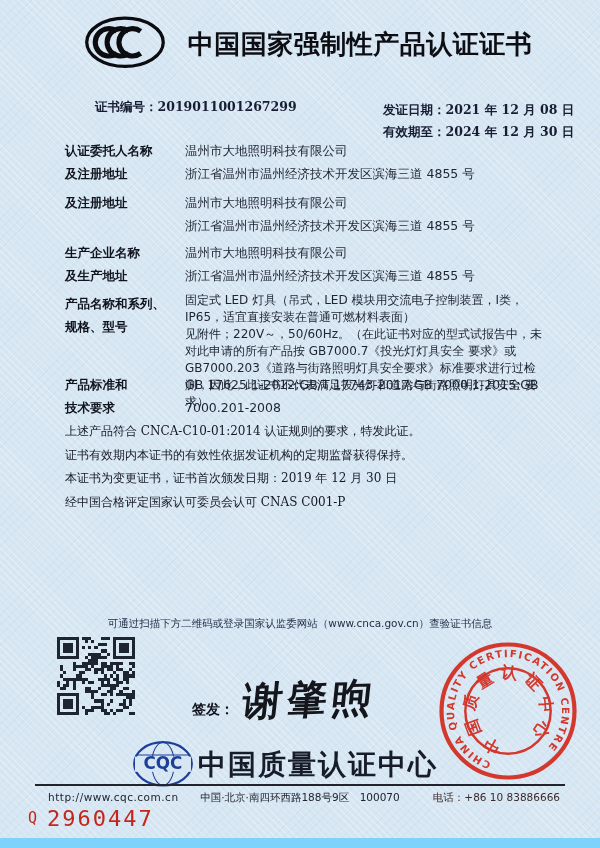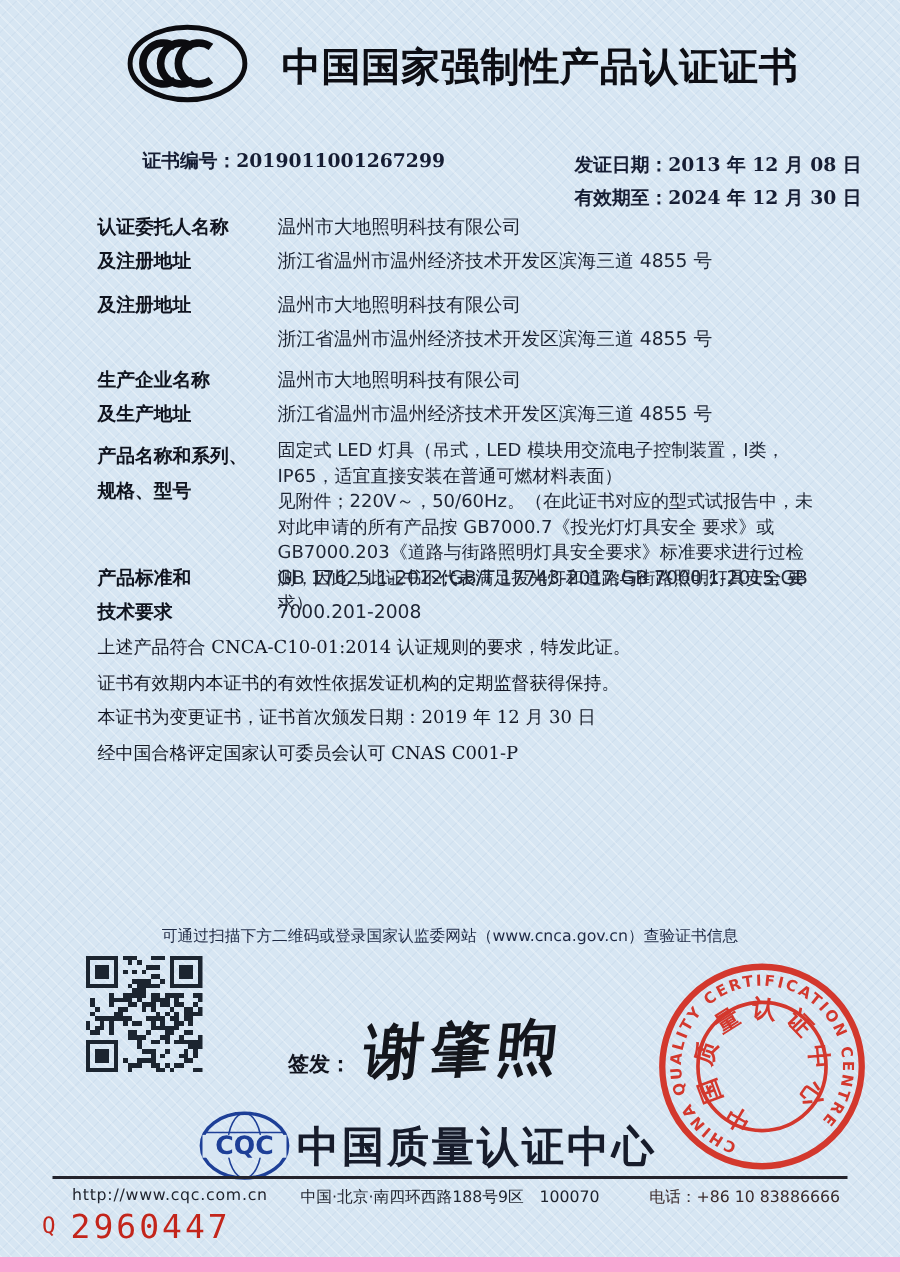--- a/index.html
+++ b/index.html
@@ -1,17 +1,17 @@
 <!DOCTYPE html>
 <html><head>
 <meta charset="utf-8">
 <style>
   * { margin:0; padding:0; box-sizing:border-box; }
   body { width:600px; height:848px; background:#ffffff; font-family:"DejaVu Sans","Liberation Sans",sans-serif; }
-  .page { position:relative; width:600px; height:848px; overflow:hidden; background:#f9a8d4; }
+  .page { position:relative; width:600px; height:848px; overflow:hidden; background:#7dd3fc; }
   .paper {
     position:absolute; left:0; top:0; width:600px; height:838px;
     background:#d7e6f3;
   }
   .paper::after {
     content:""; position:absolute; inset:0; pointer-events:none;
     background:repeating-linear-gradient(45deg, rgba(255,255,255,0.28) 0 1px, transparent 1px 5px),
                repeating-linear-gradient(-45deg, rgba(190,210,230,0.25) 0 1px, transparent 1px 7px);
   }
   .abs { position:absolute; }
@@ -80,21 +80,21 @@
         <path d="M 62.2 17.9 A 15 15 0 1 0 62.2 42.1"></path>
       </g>
     </svg>
   </div>
   <div class="abs title">中国国家强制性产品认证证书</div>
 
   <div class="abs cert-no kai">
     <span>证书编号：</span><span>2019011001267299</span>
   </div>
   <div class="abs date-block kai">
-    <div><span>发证日期：</span><span>2013 年 12 月 08 日</span></div>
+    <div><span>发证日期：</span><span>2021 年 12 月 08 日</span></div>
     <div><span>有效期至：</span><span>2024 年 12 月 30 日</span></div>
   </div>
 
   <div class="abs frow row1">
     <div class="flabel">
       <div>认证委托人名称</div>
       <div>及注册地址</div>
     </div>
     <div class="fvalue">
       <div>温州市大地照明科技有限公司</div>

